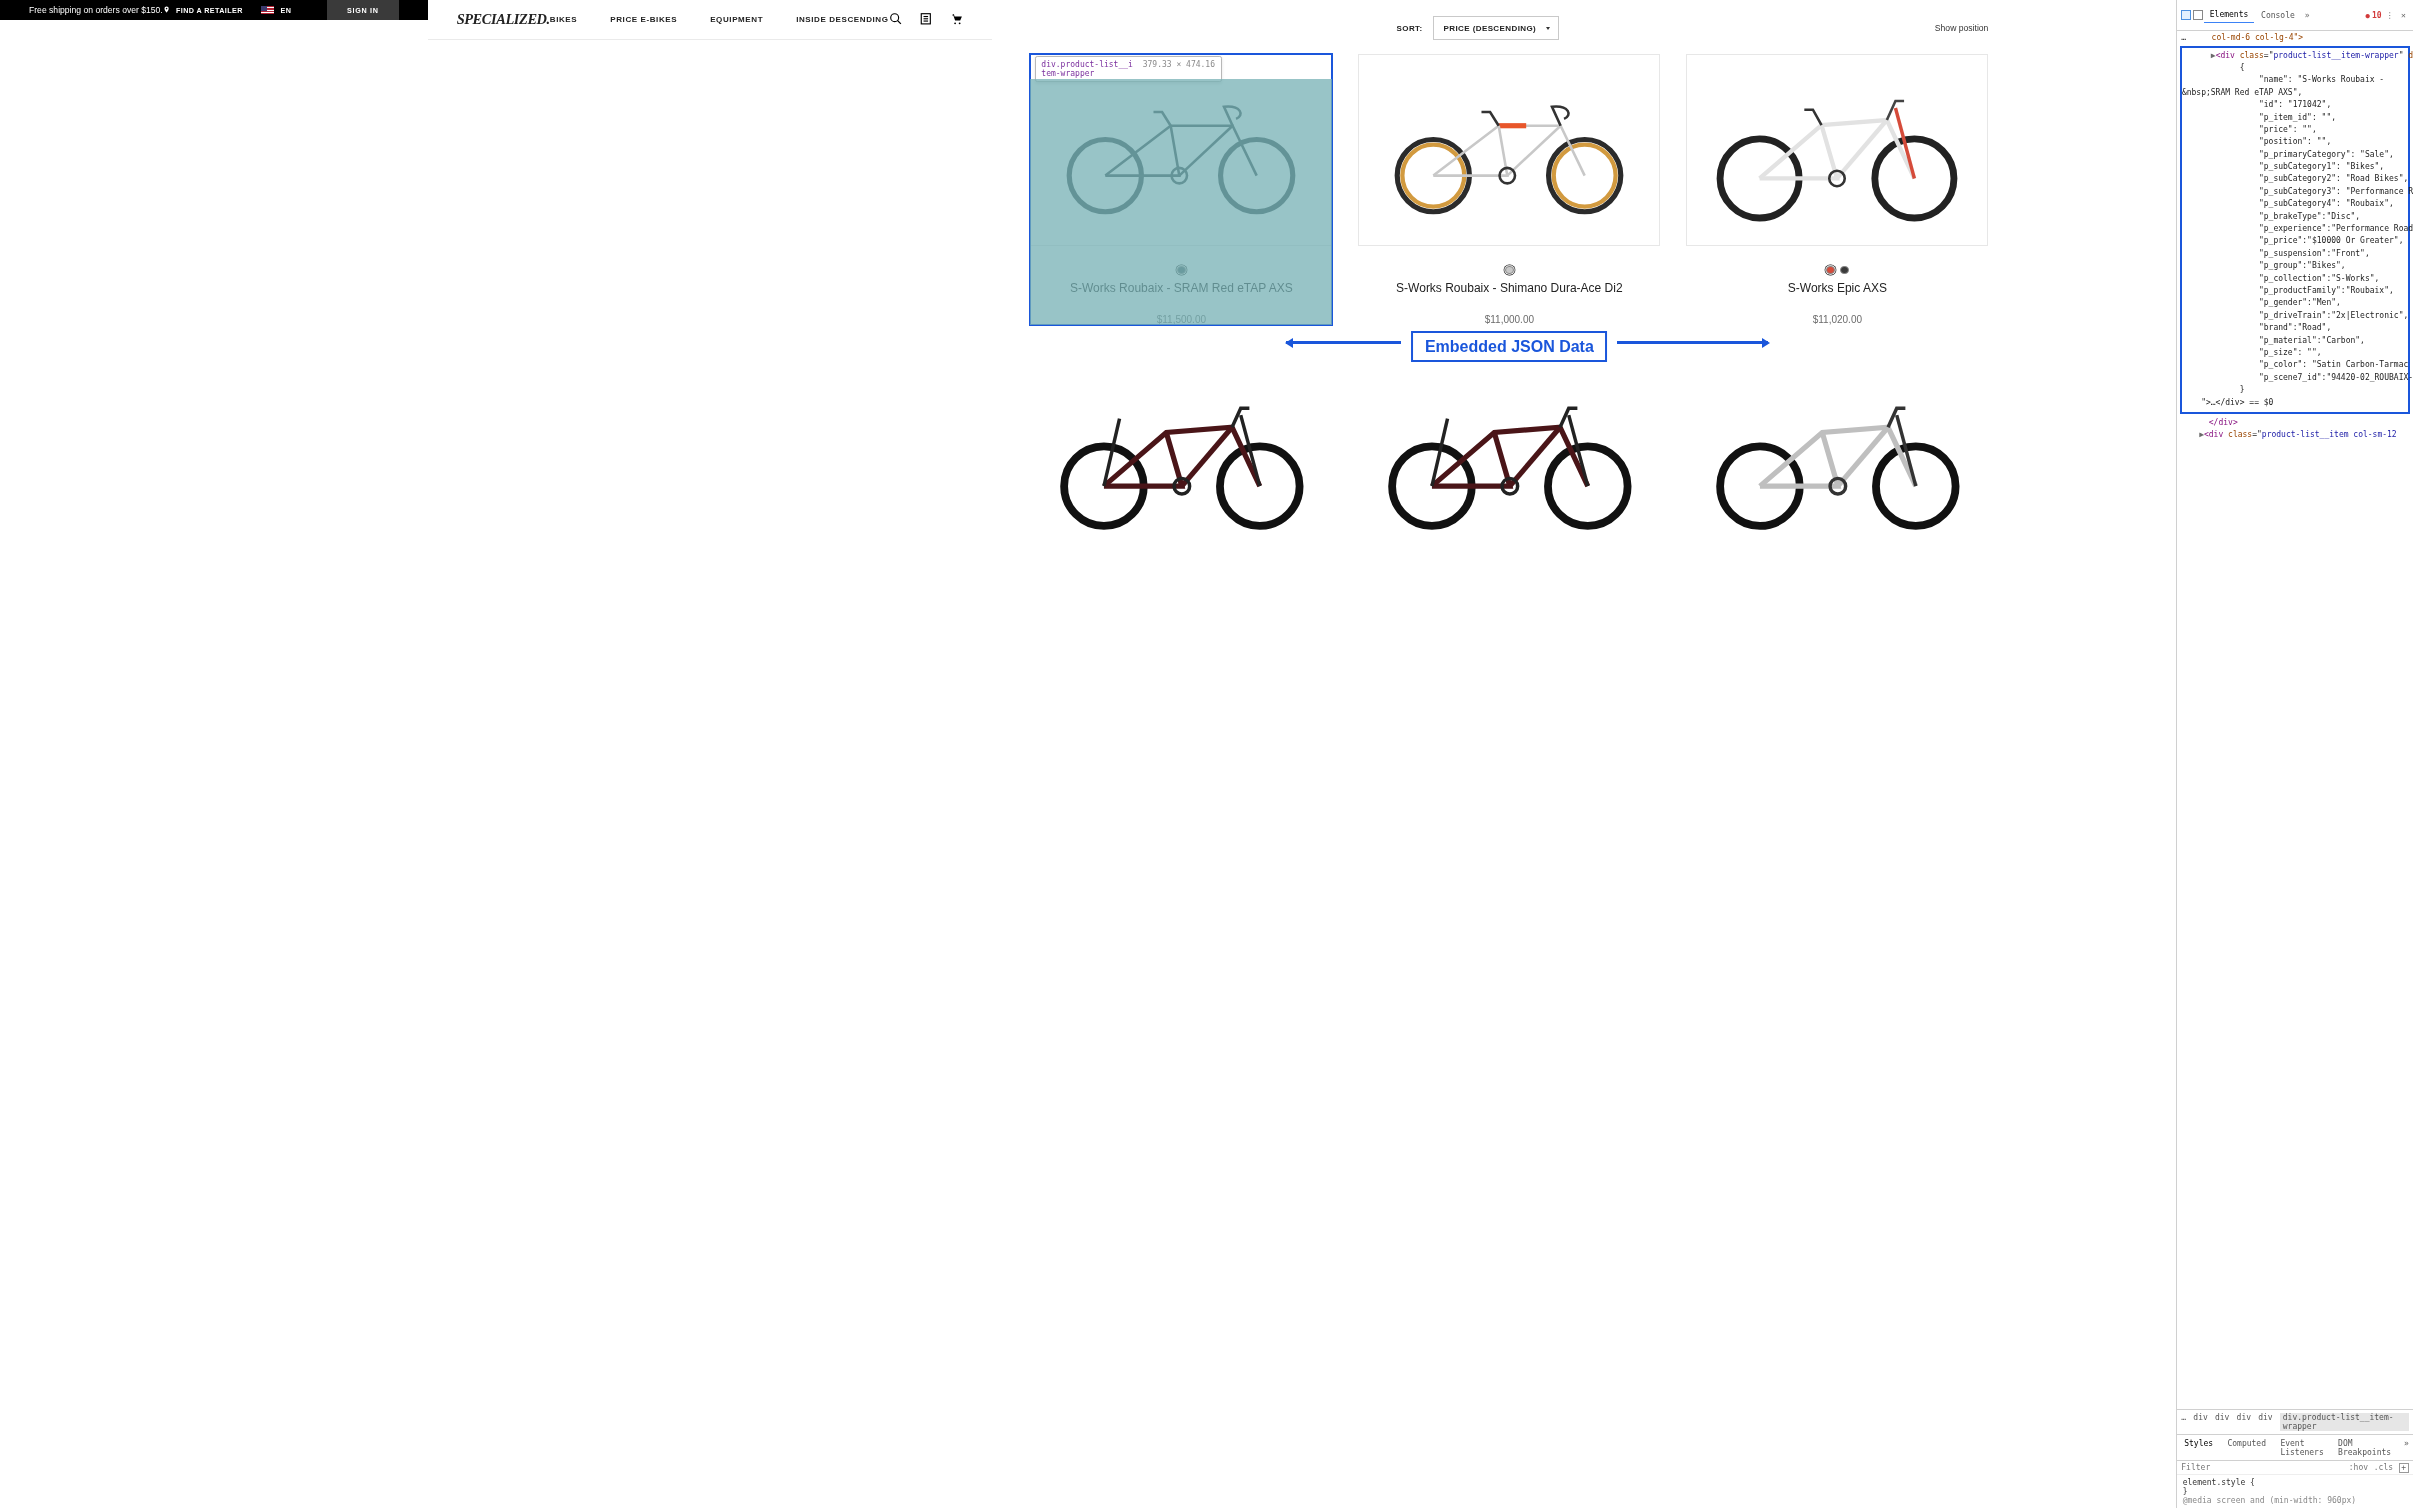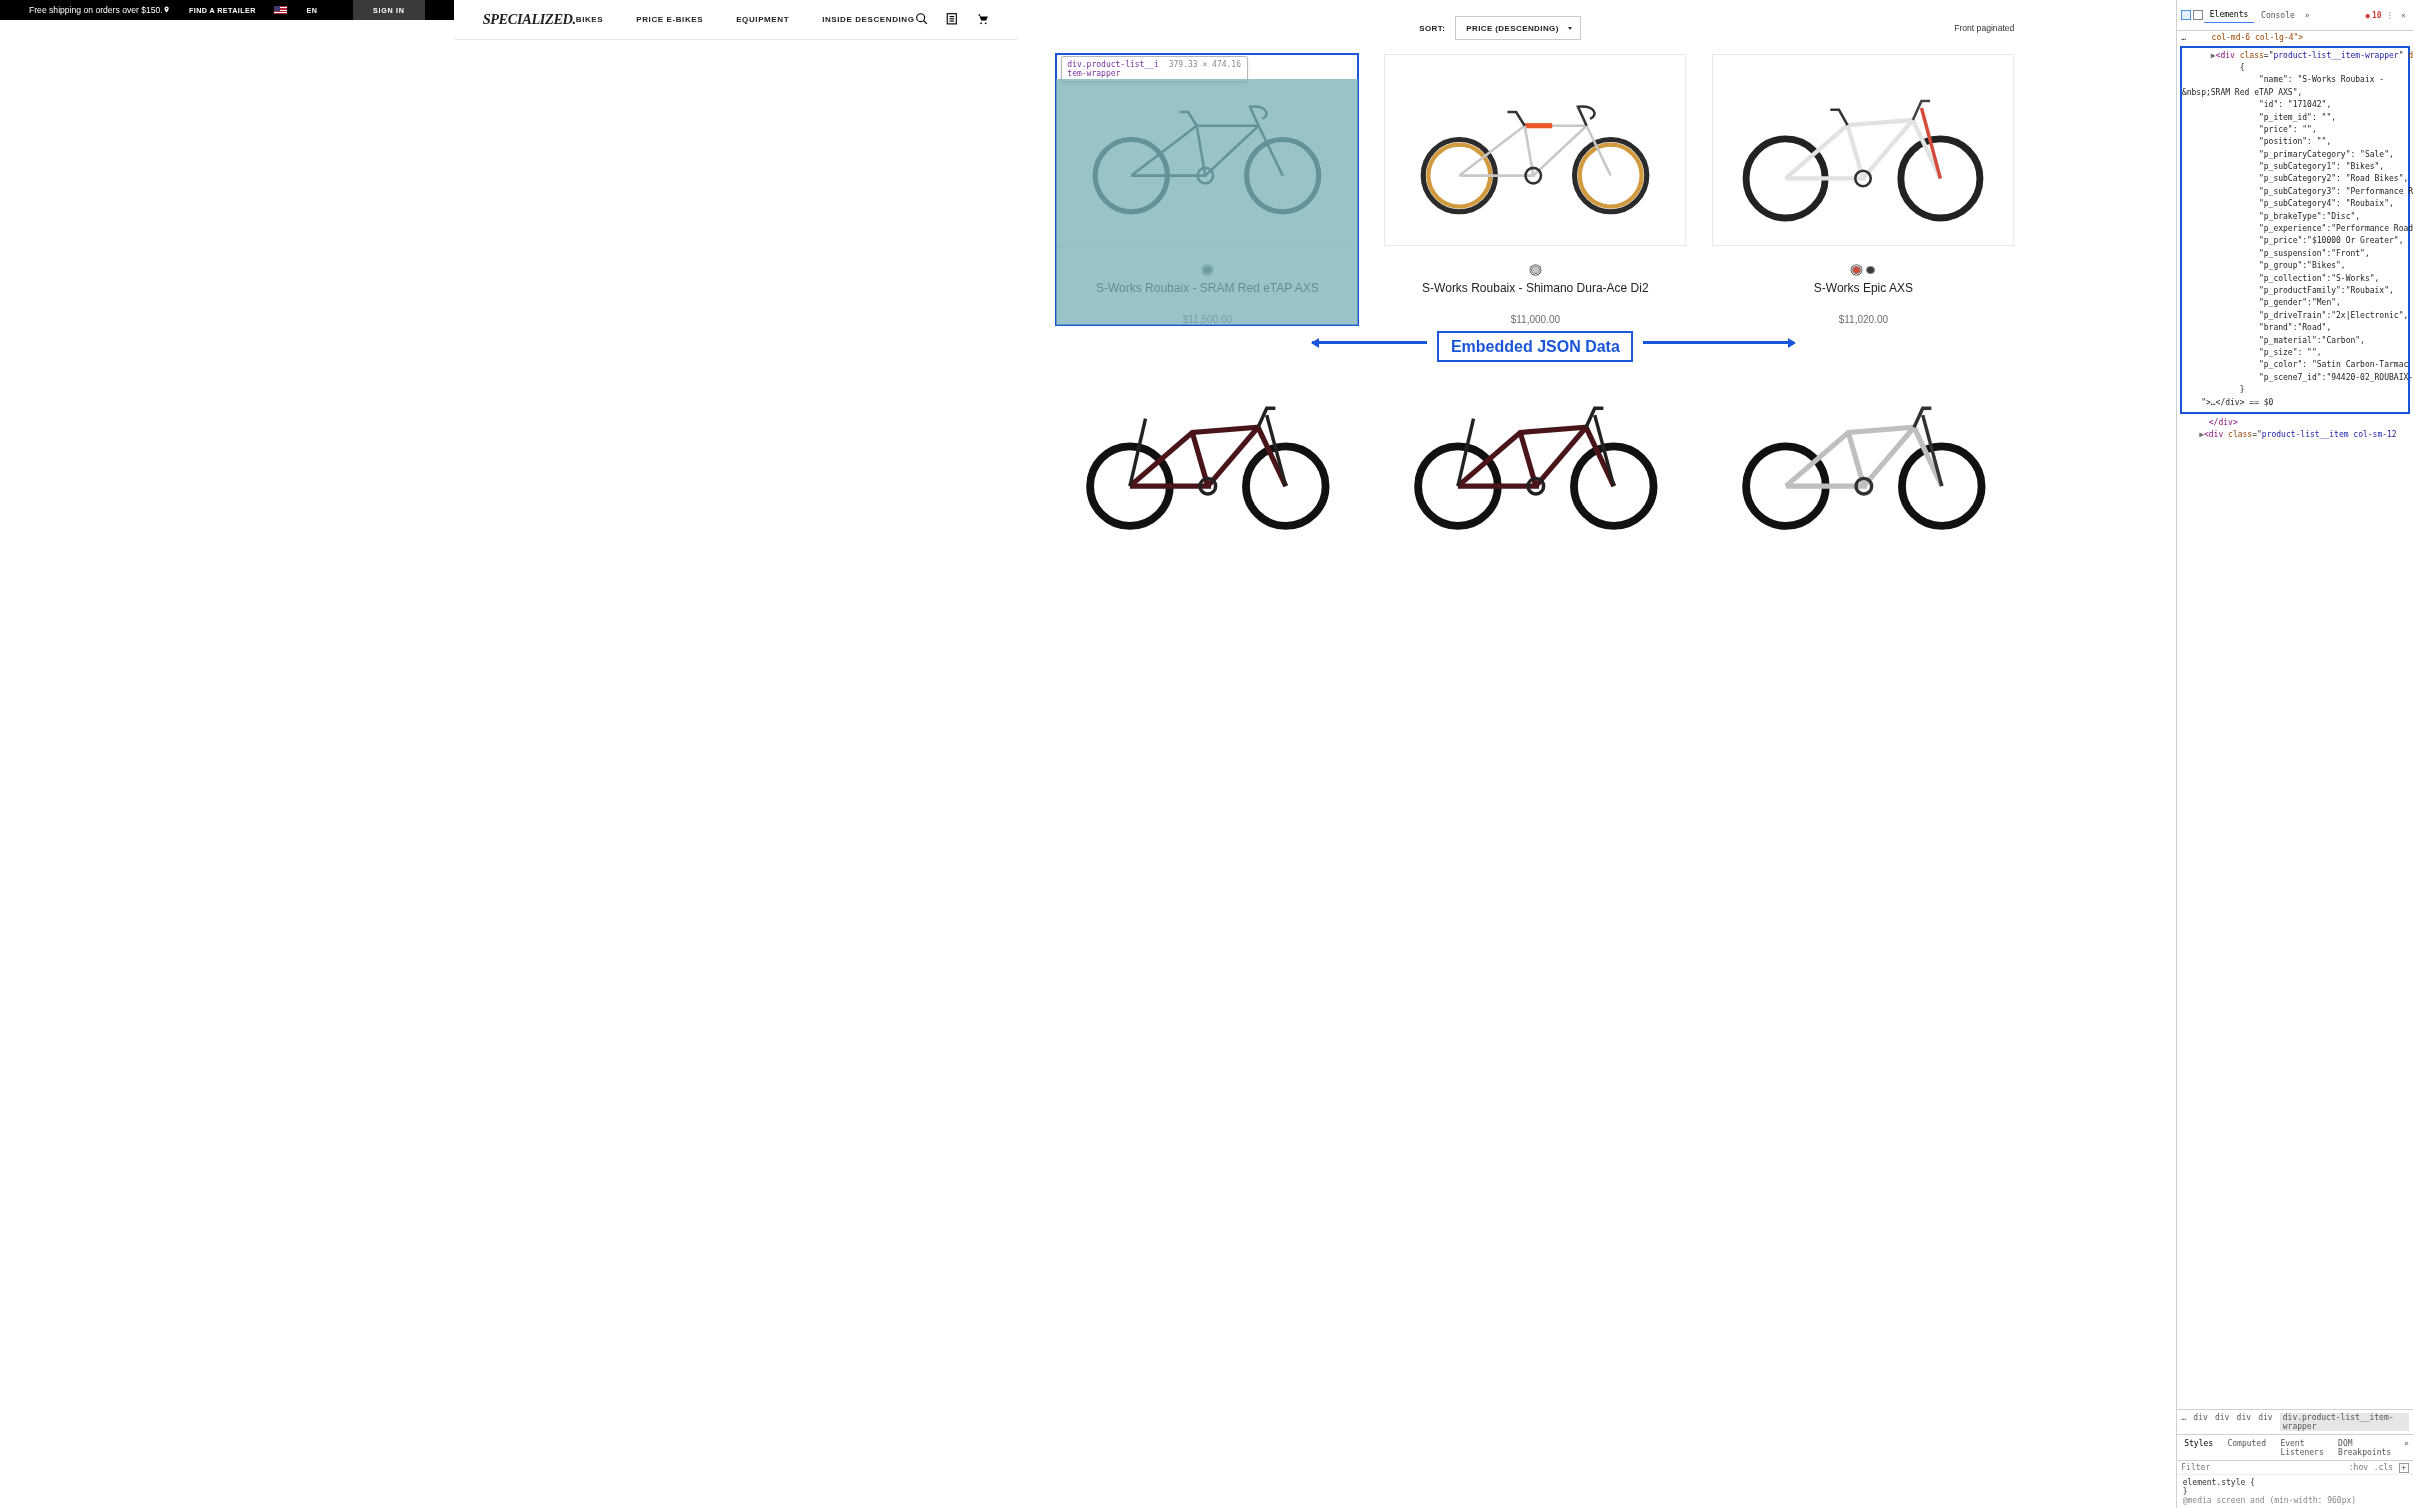--- a/index.html
+++ b/index.html
@@ -6,21 +6,21 @@
   body { font-family: -apple-system, BlinkMacSystemFont, "Segoe UI", Helvetica, Arial, sans-serif; background: #fff; font-size: 9.3px; color: #222; }
 
   .layout { display: flex; width: 100%; height: 100vh; }
   .page { flex: 1; display: flex; flex-direction: row; min-width: 0; }
   .devtools { width: 237px; border-left: 0.7px solid #d0d0d0; display: flex; flex-direction: column; background: #fff; font-family: Menlo, Consolas, monospace; font-size: 8px; }
 
   
   .topbar { background: #000; color: #fff; display: flex; align-items: center; padding: 0 29px; height: 20px; font-size: 8.6px; }
   .topbar-msg { flex: 1; }
   .topbar-right { display: flex; align-items: center; gap: 18.7px; }
-  .topbar-item { display: flex; align-items: center; gap: 19px; text-transform: uppercase; font-size: 7.2px; letter-spacing: 0.4px; font-weight: 600; color: #fff; }
+  .topbar-item { display: flex; align-items: center; gap: 6px; text-transform: uppercase; font-size: 7.2px; letter-spacing: 0.4px; font-weight: 600; color: #fff; }
   .pin-icon { width: 7.2px; height: 7.2px; }
   .flag { width: 13px; height: 8.6px; background: linear-gradient(180deg,#b22234 0 15%,#fff 15% 30%,#b22234 30% 45%,#fff 45% 60%,#b22234 60% 75%,#fff 75% 90%,#b22234 90% 100%); position: relative; }
   .flag::before { content:""; position:absolute; left:0; top:0; width:5.7px; height:5px; background:#3c3b6e; }
   .signin-bar { background: #3a3a3a; padding: 0 20px; height: 20px; display: flex; align-items: center; margin-left: 17px; font-size: 7.2px; letter-spacing: 0.7px; font-weight: 600; }
 
   .mainnav { display: flex; align-items: center; padding: 0 29px; height: 40px; border-bottom: 0.7px solid #eaeaea; }
   .logo { font-style: italic; font-weight: 900; font-size: 14.4px; letter-spacing: -0.4px; font-family: Georgia, serif; }
   .logo::after { content:"."; }
   .navlinks { flex:1; display:flex; justify-content:center; gap:33px; font-size:8px; font-weight:700; letter-spacing:0.6px; }
   .navicons { display:flex; gap:17px; align-items:center; }
@@ -155,21 +155,21 @@
     </div>
 
     <div class="content">
       <div class="toolbar">
         <div class="spacer"></div>
         <span class="sort-label">SORT:</span>
         <div class="sort-select">
           <span>PRICE (DESCENDING)</span>
         </div>
         <div class="spacer"></div>
-        <a class="showpag">Front paginated</a>
+        <a class="showpag">Show position</a>
       </div>
 
       <div class="grid">
 
         <div class="card inspected">
           <div class="inspect-tooltip">
             <span class="sel">div.product-list__item-wrapper</span>
             <span class="dim">379.33 × 474.16</span>
           </div>
           <div class="inspect-green"></div>

